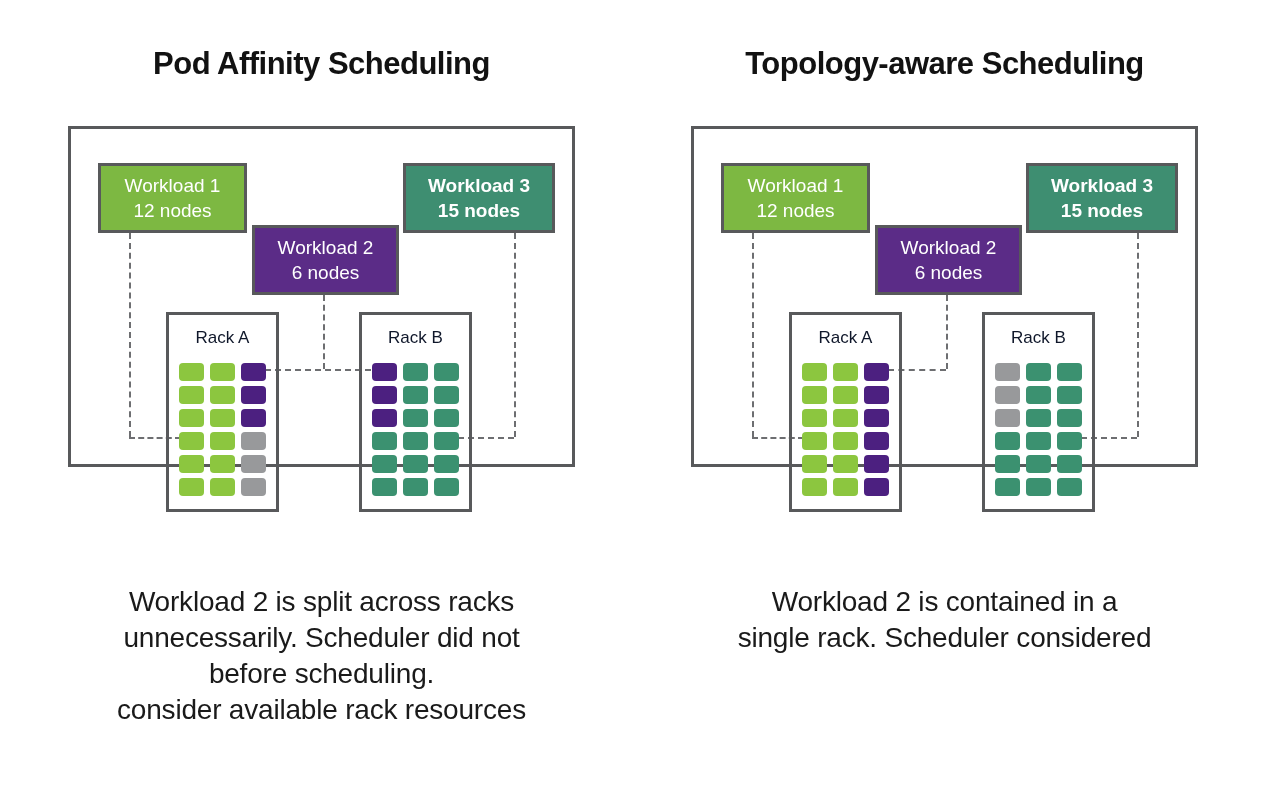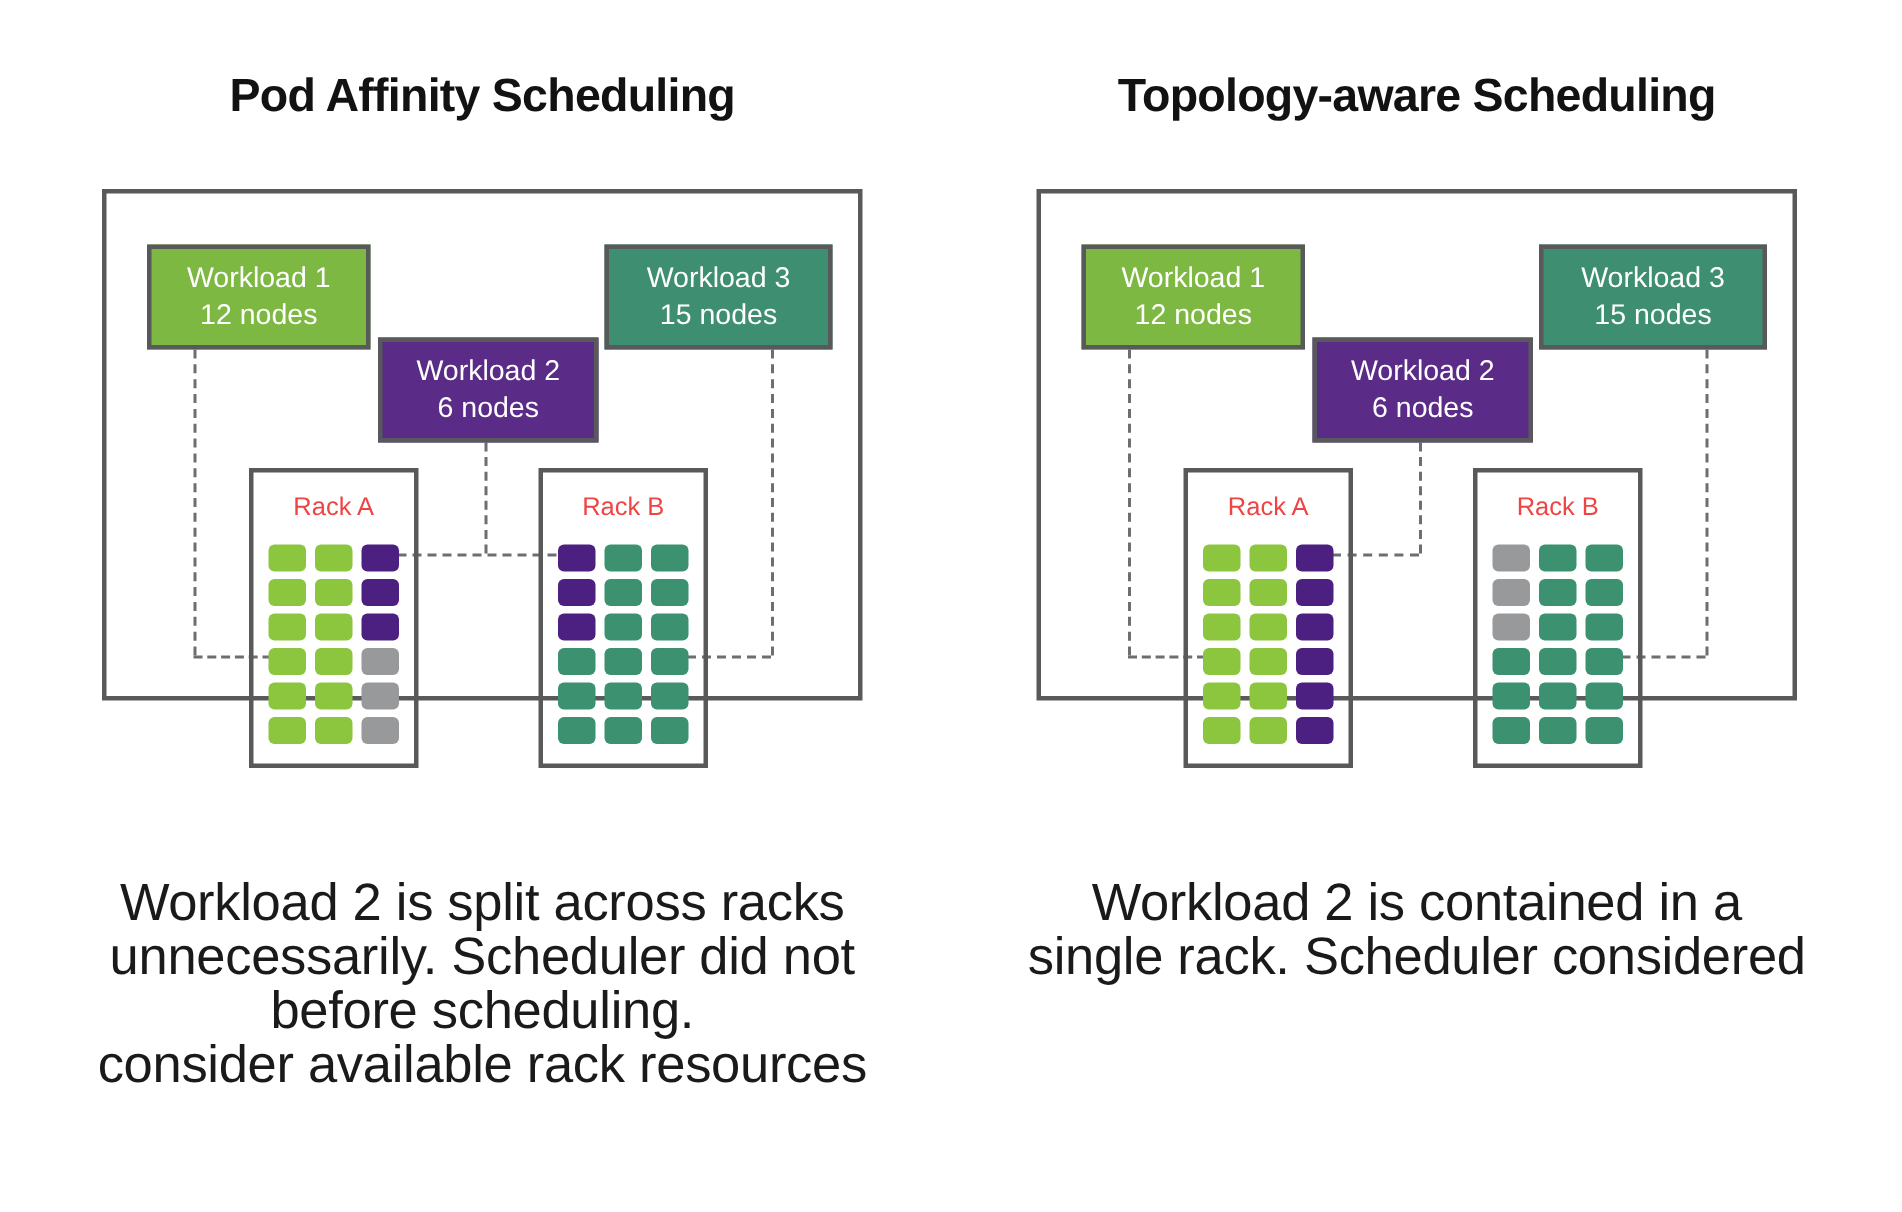--- a/index.html
+++ b/index.html
@@ -16,40 +16,40 @@
     position:absolute;top:126px;left:0;width:507px;height:341px;
     border:3px solid var(--border);box-sizing:border-box;background:#ffffff;
   }
   .wl{
     position:absolute;box-sizing:border-box;border:3px solid var(--border);
     color:#ffffff;text-align:center;display:flex;flex-direction:column;
     justify-content:center;font-size:19px;line-height:1.32;z-index:3;
   }
   .wl.green{background:var(--box-green);}
   .wl.purple{background:var(--box-purple);}
-  .wl.teal{background:var(--box-teal);}
+  .wl.teal{background:var(--box-teal);font-weight:bold;}
   .rack{
     position:absolute;box-sizing:border-box;width:113px;height:200px;
     border:3px solid var(--border);background:transparent;text-align:center;z-index:2;
   }
-  .rack-label{margin-top:13px;font-size:17px;color:#ef4444;}
+  .rack-label{margin-top:13px;font-size:17px;color:#0f172a;}
   .grid{
     display:grid;grid-template-columns:repeat(3,25px);gap:5px 6px;
     justify-content:center;margin-top:15px;
   }
   .cell{width:25px;height:18px;border-radius:4px;}
   .cell.green{background:var(--node-green);}
   .cell.purple{background:var(--node-purple);}
   .cell.teal{background:var(--node-teal);}
   .cell.empty{background:var(--node-empty);}
   .dash-v{position:absolute;width:0;border-left:2px dashed var(--dash);z-index:1;}
   .dash-h{position:absolute;height:0;border-top:2px dashed var(--dash);z-index:1;}
   .caption{
     position:absolute;top:584px;left:-14px;width:535px;text-align:center;
-    font-size:35px;line-height:36px;color:#1a1a1a;letter-spacing:-0.2px;
+    font-size:28px;line-height:36px;color:#1a1a1a;letter-spacing:-0.2px;
   }
 </style>
 </head>
 <body>
 
 <div class="canvas">
 
   <section class="group" style="left:68px;">
     <h2 class="title">Pod Affinity Scheduling</h2>
 

